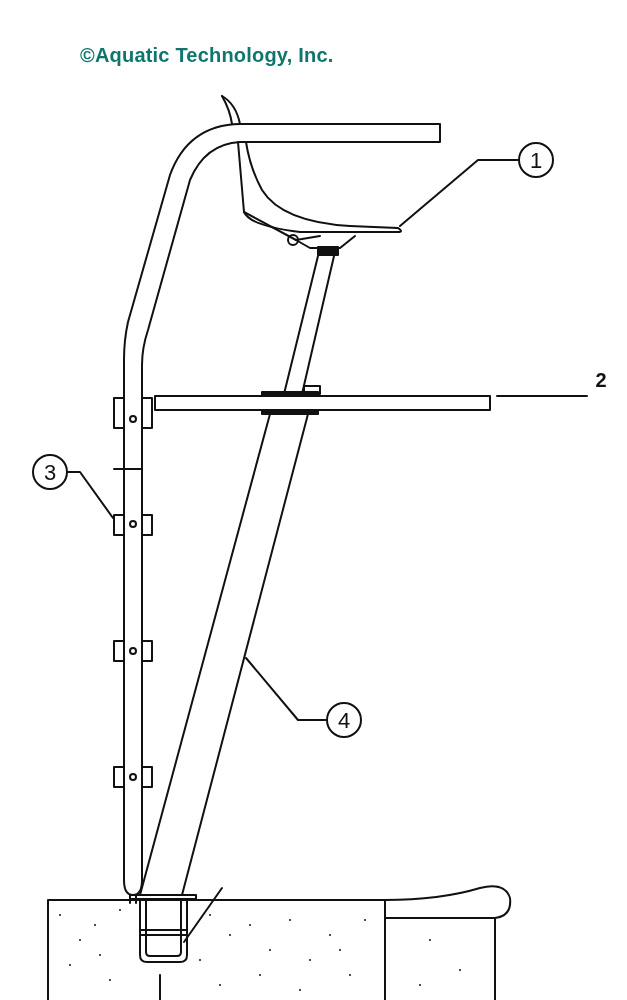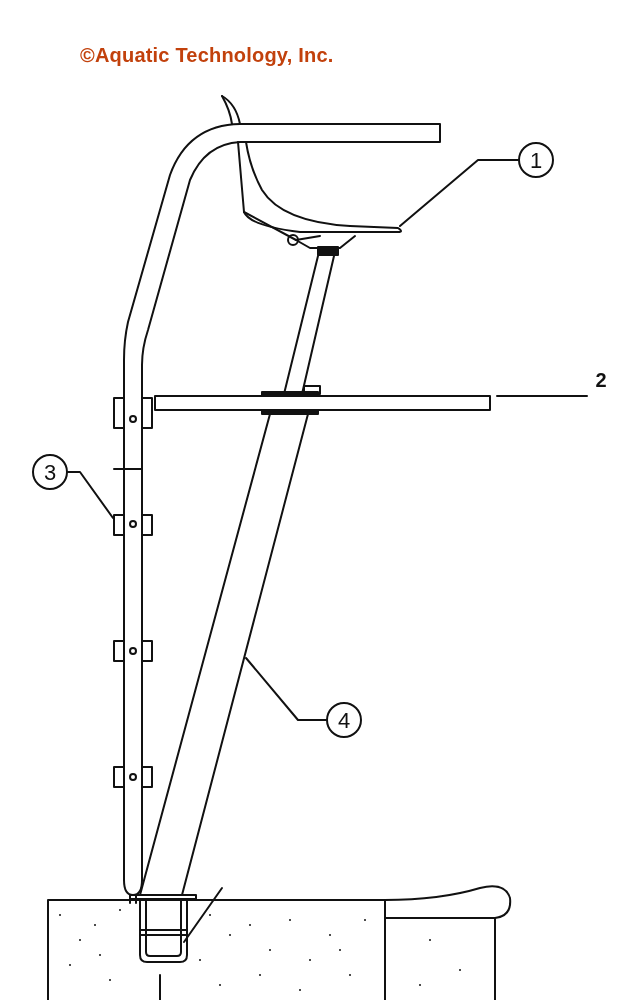--- a/index.html
+++ b/index.html
@@ -1,17 +1,17 @@
 <!DOCTYPE html>
 <html><head>
   <meta charset="utf-8">
   <style>
     html, body { margin: 0; padding: 0; background: #ffffff; }
     body { width: 627px; height: 1000px; position: relative; overflow: hidden; font-family: "Liberation Sans", sans-serif; }
-    .copyright { position: absolute; left: 80px; top: 44px; font-size: 20px; font-weight: bold; color: #c2410c; letter-spacing: 0.2px; }
+    .copyright { position: absolute; left: 80px; top: 44px; font-size: 20px; font-weight: bold; color: #0f766e; letter-spacing: 0.2px; }
     svg.drawing { position: absolute; left: 0; top: 0; }
     .callout-num { font-family: "Liberation Sans", sans-serif; font-size: 22px; fill: #111; }
     .label-2 { font-family: "Liberation Sans", sans-serif; font-size: 20px; font-weight: bold; fill: #111; }
   </style>
 </head>
 <body>
 
 <div class="copyright">©Aquatic Technology, Inc.</div>
 
 <svg class="drawing" width="627" height="1000" viewBox="0 0 627 1000">

